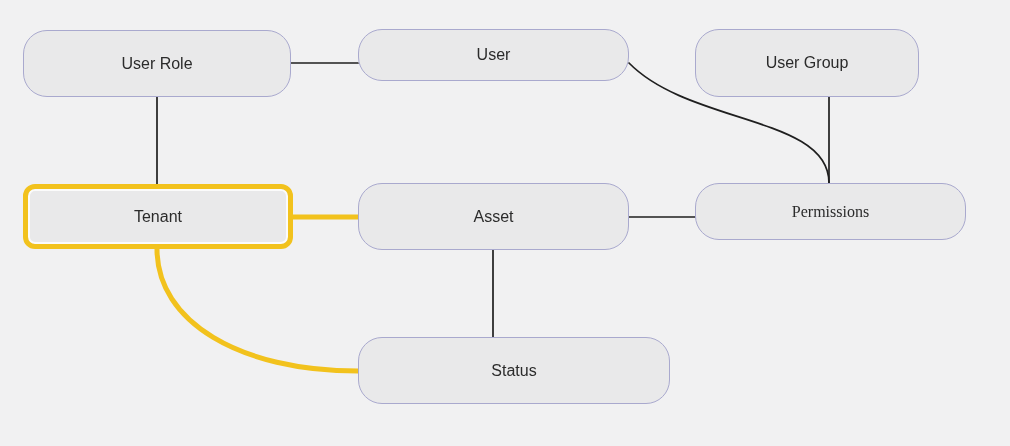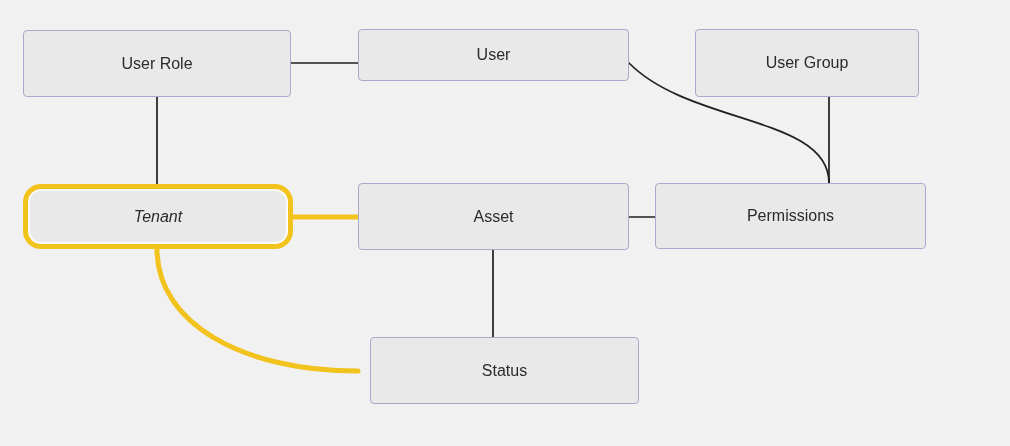--- a/index.html
+++ b/index.html
@@ -25,30 +25,29 @@
     height: 446px;
   }
   .node {
     position: absolute;
     box-sizing: border-box;
     display: flex;
     align-items: center;
     justify-content: center;
     background: #e9e9ea;
     border: 1.4px solid #a9a9ce;
-    border-radius: 4px;
+    border-radius: 24px;
     color: #2b2b2b;
     font-size: 16px;
     cursor: default;
   }
   .node.highlighted {
     border: 5px solid #f2c21d;
-    border-radius: 18px;
+    border-radius: 12px;
     box-shadow: inset 0 0 0 2px #fbfbfb;
-    font-style: italic;
   }
   .node span {
     pointer-events: none;
     white-space: nowrap;
   }
 </style>
 </head>
 <body style="background: rgb(241, 241, 242);">
 
 <div id="canvas" style="background: rgb(241, 241, 242);">
@@ -71,19 +70,19 @@
     </div>
     <div class="node" style="left: 695px; top: 29px; width: 224px; height: 68px;">
       <span>User Group</span>
     </div>
     <div class="node highlighted" style="left: 23px; top: 184px; width: 270px; height: 65px;">
       <span>Tenant</span>
     </div>
     <div class="node" style="left: 358px; top: 183px; width: 271px; height: 67px; justify-content: center;">
       <span>Asset</span>
     </div>
-    <div class="node" style="left: 655px; top: 183px; width: 271px; height: 66px;">
+    <div class="node" style="left: 695px; top: 183px; width: 271px; height: 57px; font-family: Liberation Serif, serif;">
       <span>Permissions</span>
     </div>
-    <div class="node" style="left: 358px; top: 337px; width: 269px; height: 67px; margin-left: 12px;">
+    <div class="node" style="left: 358px; top: 337px; width: 312px; height: 67px;">
       <span>Status</span>
     </div>
   </div>
 
 </body></html>

